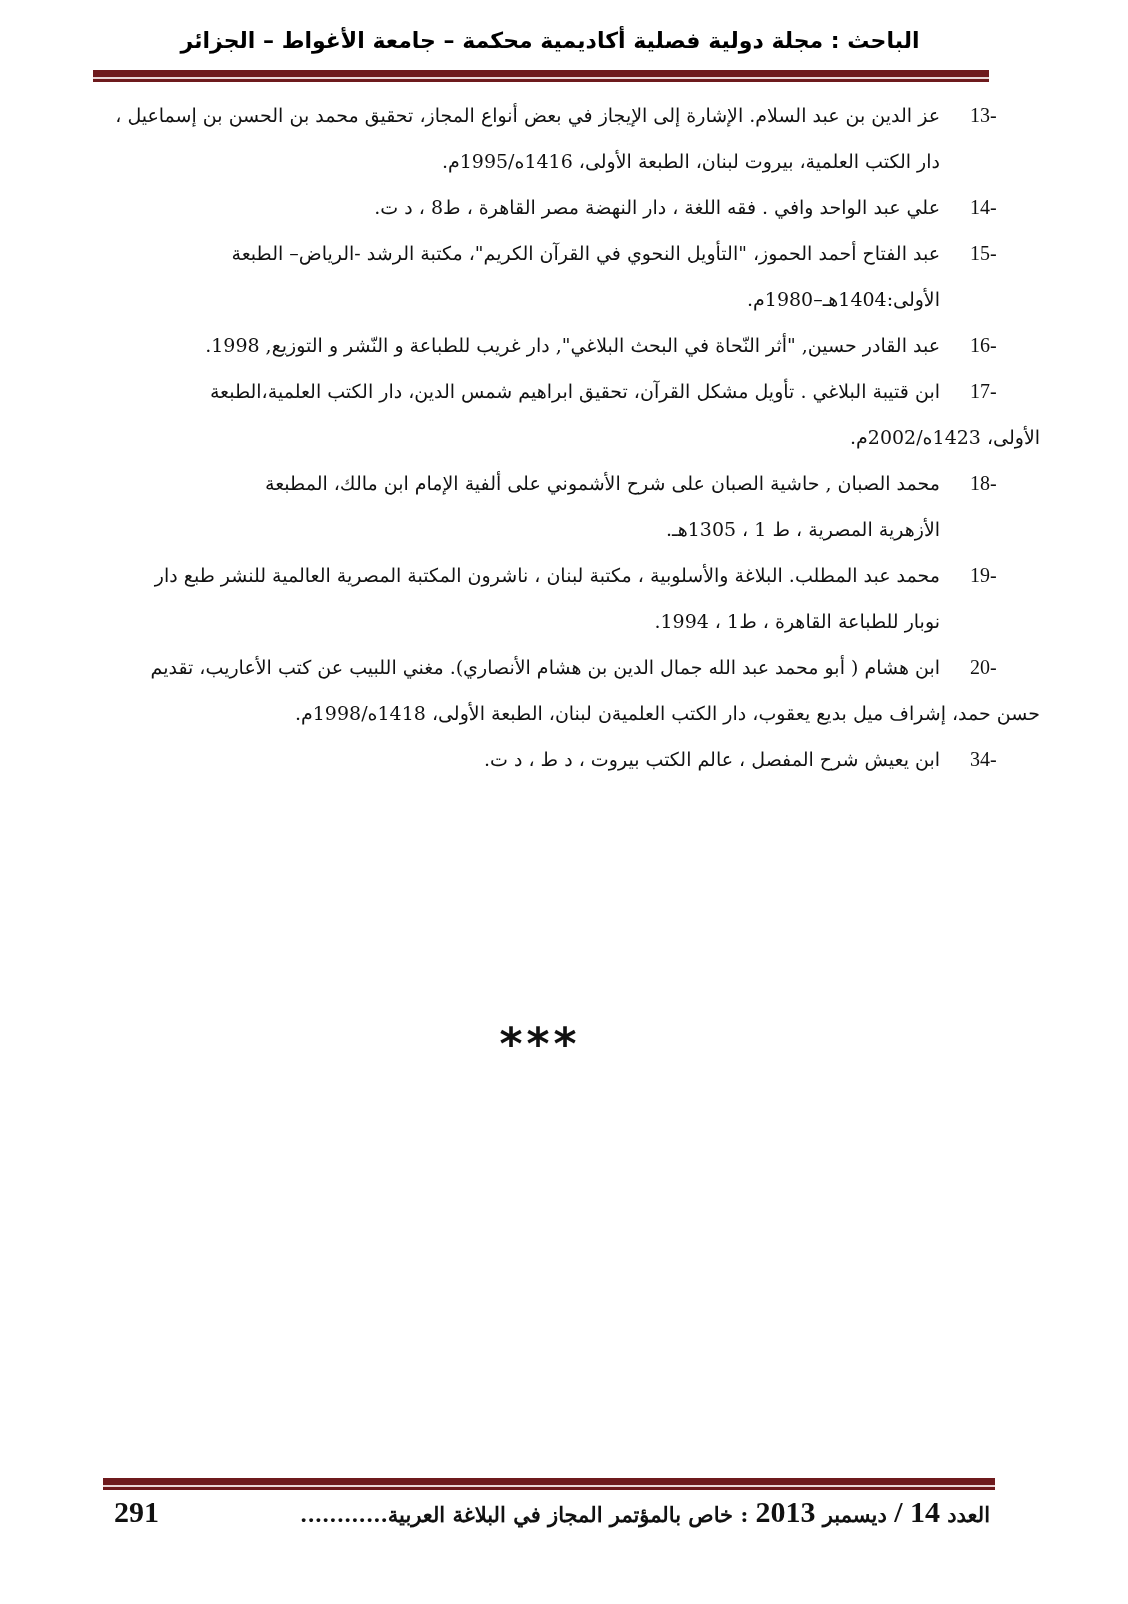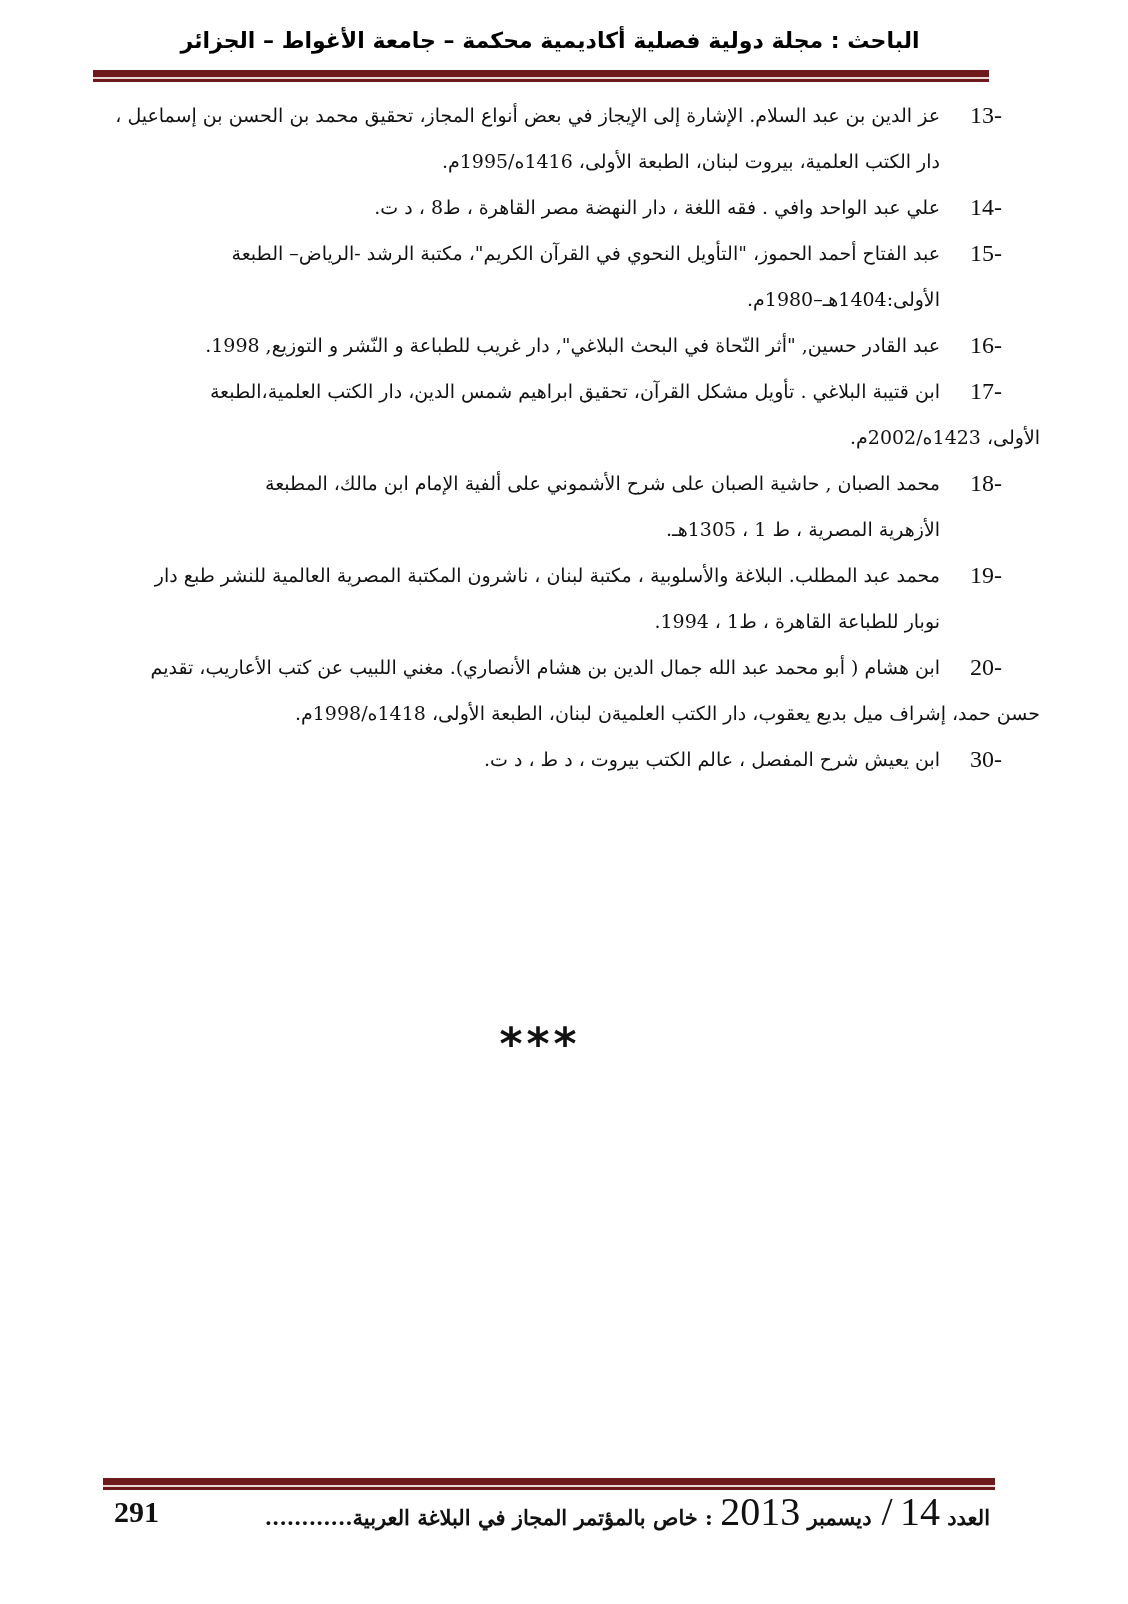--- a/index.html
+++ b/index.html
@@ -70,21 +70,21 @@
       text-align: justify;
     }
     .ref .num {
       position: absolute;
       right: 10px;
       top: 0;
       width: 60px;
       text-align: left;
       direction: ltr;
       font-family: "Liberation Serif", serif;
-      font-size: 24px;
+      font-size: 20px;
     }
     .ref .text { display: block; }
     .ref .cont { display: block; }
     .ref.flush .cont { margin-right: -100px; }
 
     .asterisks {
       position: absolute;
       left: 480px;
       top: 1018px;
       width: 120px;
@@ -103,21 +103,21 @@
       width: 880px;
       height: 44px;
       direction: rtl;
       font-family: "DejaVu Serif", serif;
       font-weight: bold;
       font-size: 21px;
       line-height: 44px;
       color: #111;
     }
     .page-footer .issue-text { position: absolute; right: 0; top: 0; }
-    .page-footer .big { font-family: "Liberation Serif", serif; font-size: 40px; font-weight: normal; }
+    .page-footer .big { font-family: "Liberation Serif", serif; font-size: 30px; font-weight: bold; }
     .page-footer .page-number {
       position: absolute;
       left: 4px;
       top: 0;
       font-family: "Liberation Serif", serif;
       font-size: 30px;
       font-weight: bold;
     }
   </style>
 </head>
@@ -166,21 +166,21 @@
     <span class="num">19-</span>
     <span class="text">محمد عبد المطلب. البلاغة والأسلوبية ، مكتبة لبنان ، ناشرون المكتبة المصرية العالمية للنشر طبع دار</span>
     <span class="cont">نوبار للطباعة القاهرة ، ط1 ، 1994.</span>
   </div>
   <div class="ref flush">
     <span class="num">20-</span>
     <span class="text">ابن هشام ( أبو محمد عبد الله جمال الدين بن هشام الأنصاري). مغني اللبيب عن كتب الأعاريب، تقديم</span>
     <span class="cont">حسن حمد، إشراف ميل بديع يعقوب، دار الكتب العلميةن لبنان، الطبعة الأولى، 1418ه/1998م.</span>
   </div>
   <div class="ref">
-    <span class="num">30-</span>
+    <span class="num">34-</span>
     <span class="text">ابن يعيش شرح المفصل ، عالم الكتب بيروت ، د ط ، د ت.</span>
   </div>
 </div>
 
 <div class="asterisks">***</div>
 
 <div class="rule rule-bottom">
   <div class="thick"></div>
   <div class="gap"></div>
   <div class="thin"></div>

